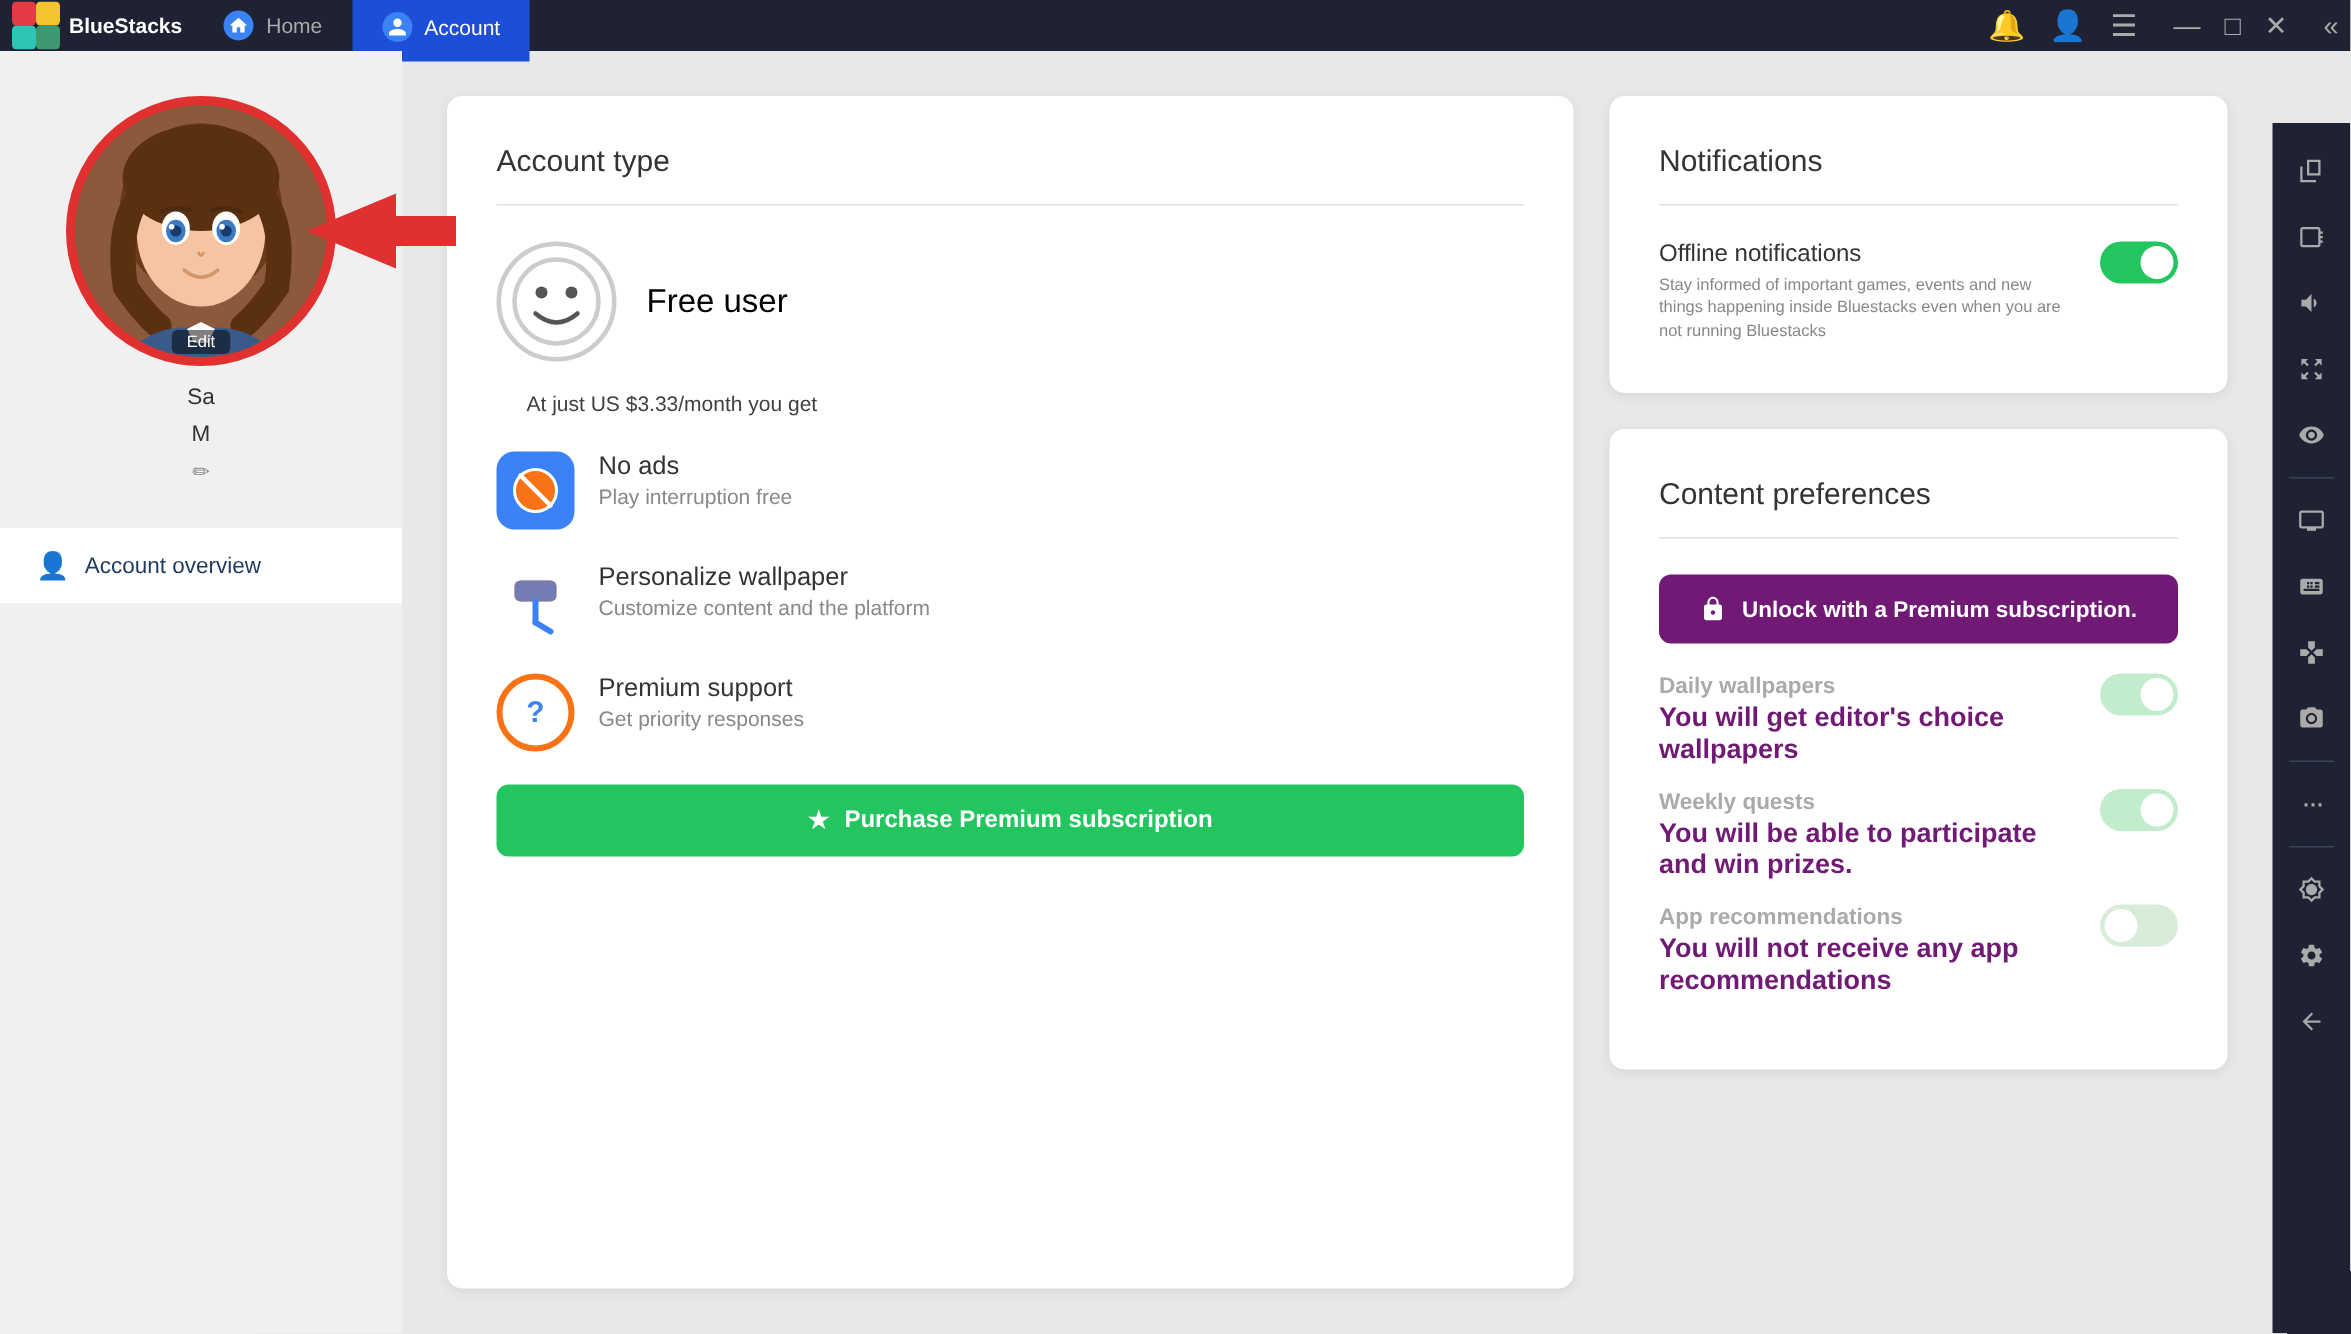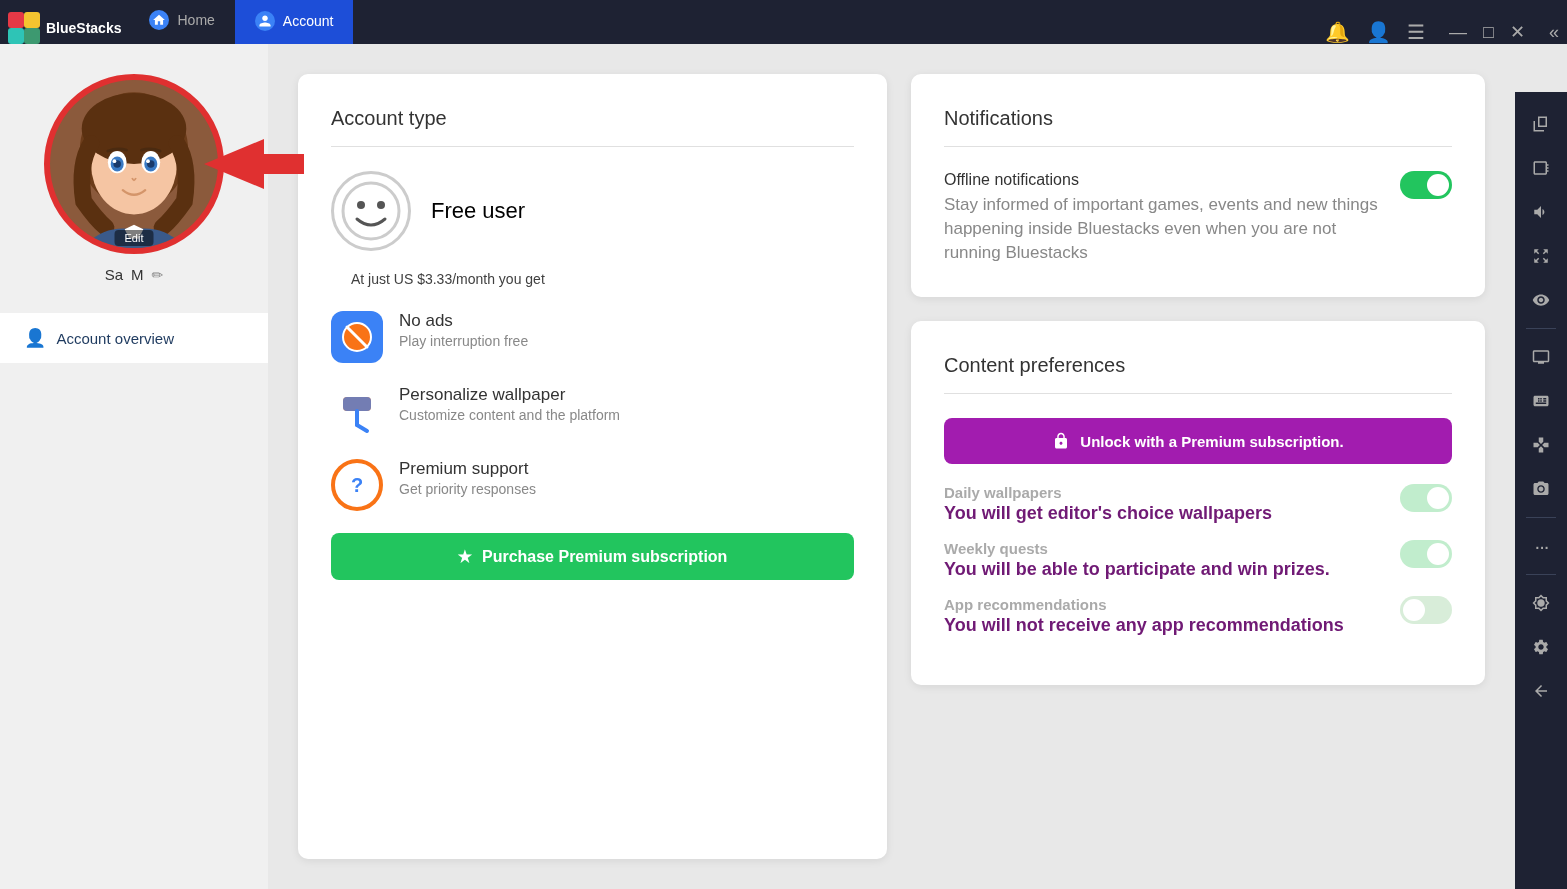--- a/index.html
+++ b/index.html
@@ -1,23 +1,23 @@
 <!DOCTYPE html>
 <html><head>
   <meta charset="utf-8">
   <style>
     * { box-sizing: border-box; margin: 0; padding: 0; }
     body { font-family: 'Segoe UI', Arial, sans-serif; background: #e8e8e8; width: 1567px; height: 889px; overflow: hidden; display: flex; flex-direction: column; }
 
     
     .titlebar {
       background: #1e2233;
-      height: 44px;
+      height: 34px;
       display: flex;
-      align-items: flex-end;
+      align-items: center;
       padding: 0 8px;
       flex-shrink: 0;
     }
     .titlebar-logo {
       display: flex; align-items: center; gap: 6px; margin-right: 8px;
     }
     .logo-icon {
       width: 32px; height: 32px;
     }
     .logo-text {
@@ -76,21 +76,21 @@
       background: #8b5a3c;
       display: flex; align-items: center; justify-content: center;
     }
     .avatar-edit-badge {
       position: absolute; bottom: 8px; left: 50%; transform: translateX(-50%);
       background: rgba(0,0,0,0.5); color: white; font-size: 11px;
       padding: 2px 10px; border-radius: 4px; cursor: pointer;
     }
     .user-name {
       display: flex; align-items: center; gap: 8px;
-      font-size: 15px; color: #333; margin-bottom: 30px;
+      font-size: 15px; color: #333; margin-bottom: 30px; flex-direction: column;
     }
     .edit-icon { color: #888; cursor: pointer; font-size: 14px; }
     .sidebar-nav { width: 100%; }
     .sidebar-nav-item {
       display: flex; align-items: center; gap: 10px;
       padding: 14px 20px; font-size: 15px; color: #444;
       background: white; cursor: pointer; border-left: 4px solid transparent;
     }
     .sidebar-nav-item.active {
       color: #1e3a5f; font-weight: 500;
@@ -147,46 +147,46 @@
 
     .purchase-btn {
       background: #22c55e; border: none; border-radius: 8px;
       color: white; font-size: 16px; font-weight: 600;
       padding: 14px 28px; cursor: pointer; display: flex; align-items: center; gap: 10px;
       width: 100%; justify-content: center; margin-top: 8px;
     }
 
     
     .right-column {
-      width: 574px; flex-shrink: 0; display: flex; flex-direction: column; gap: 24px;
+      width: 412px; flex-shrink: 0; display: flex; flex-direction: column; gap: 24px;
     }
 
     
     .notif-row {
       display: flex; align-items: flex-start; justify-content: space-between; gap: 16px;
     }
     .notif-text .notif-title { font-size: 16px; color: #333; margin-bottom: 4px; }
-    .notif-text .notif-desc { font-size: 17px; color: #888; line-height: 1.4; }
+    .notif-text .notif-desc { font-size: 11px; color: #888; line-height: 1.4; }
 
     
     .toggle-wrap {
       position: relative; width: 52px; height: 28px; flex-shrink: 0;
     }
     .toggle-track {
       width: 52px; height: 28px; border-radius: 14px; background: #22c55e;
       position: relative; cursor: pointer;
     }
     .toggle-thumb {
       position: absolute; top: 3px; right: 3px;
       width: 22px; height: 22px; border-radius: 50%; background: white;
     }
 
     
     .unlock-btn {
-      background: #a21caf; border: none; border-radius: 8px;
+      background: #701a75; border: none; border-radius: 8px;
       color: white; font-size: 15px; font-weight: 600;
       padding: 14px 20px; cursor: pointer; display: flex; align-items: center; gap: 10px;
       width: 100%; justify-content: center; margin-bottom: 20px;
     }
     .pref-row {
       display: flex; align-items: flex-start; justify-content: space-between; gap: 12px;
       margin-bottom: 16px;
       font-weight: bold;
     }
     .pref-text .pref-title { font-size: 15px; color: #aaa; margin-bottom: 2px; }

